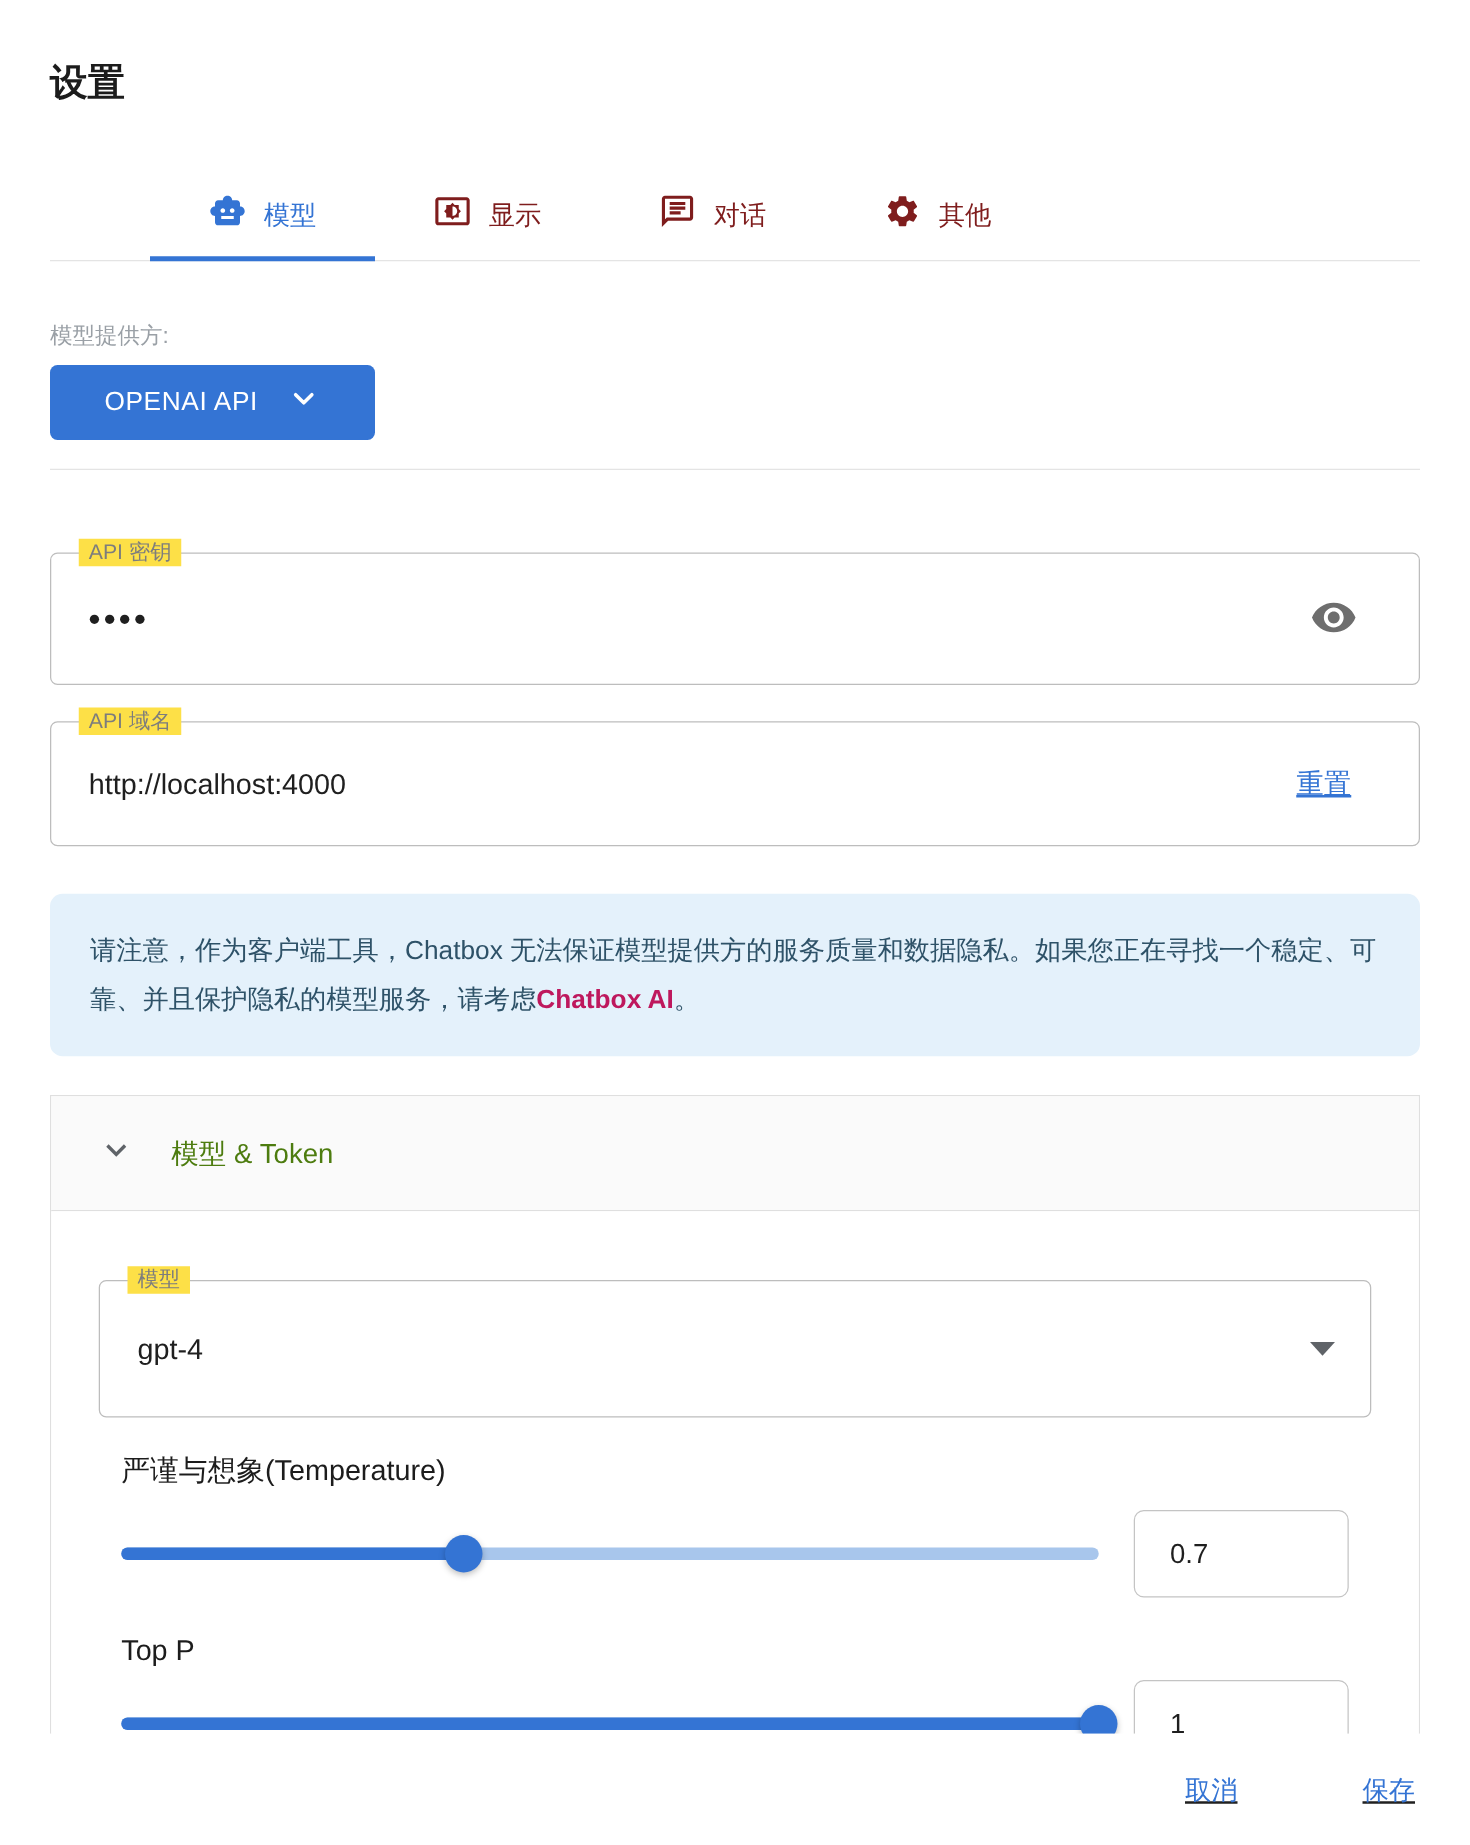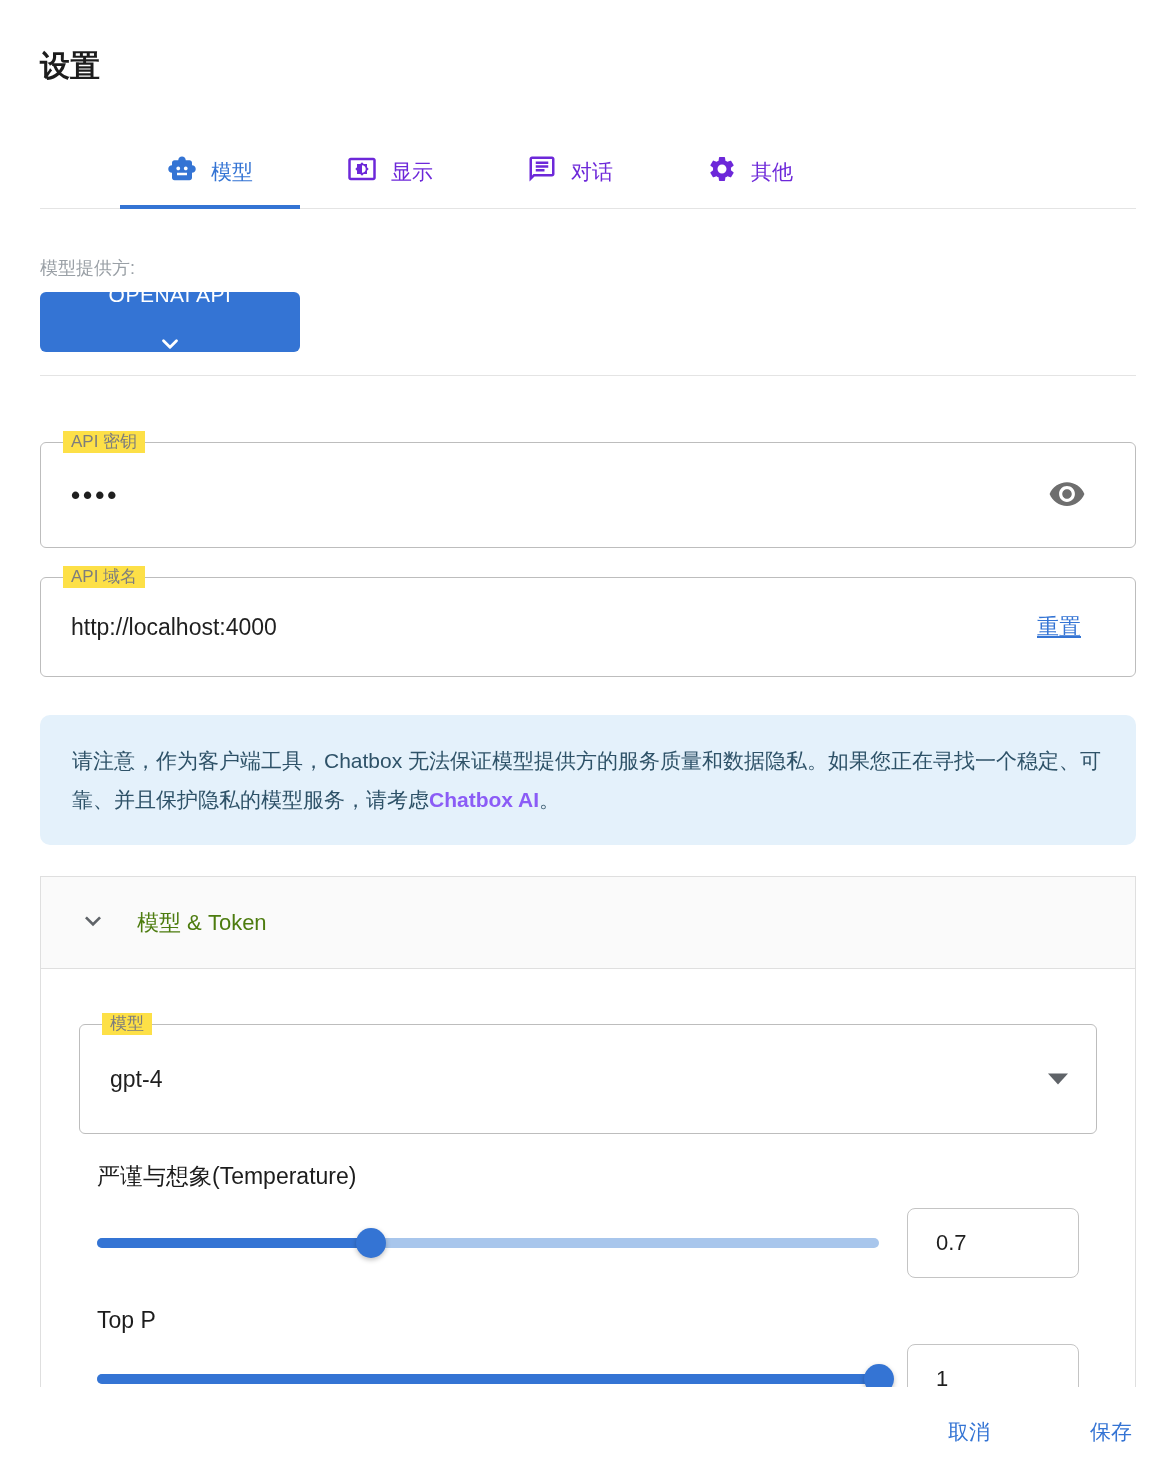--- a/index.html
+++ b/index.html
@@ -10,32 +10,32 @@
     color: #212121; position: relative; overflow: hidden;
   }
   .scroll-area { height: 1387px; overflow: hidden; padding: 0 40px; position: relative; }
 
   .page-title { padding-top: 46px; font-size: 30px; font-weight: 600; color: #1c1c1c; height: 75px; }
 
   .tabs-bar { margin-top: 60px; border-bottom: 1px solid #e4e4e4; }
   .tabs { display: flex; margin-left: 80px; }
   .tab {
     width: 180px; height: 73px; display: flex; align-items: center; justify-content: center;
-    gap: 14px; font-size: 21px; font-weight: 500; color: #6d28d9; cursor: pointer; position: relative;
+    gap: 14px; font-size: 21px; font-weight: 500; color: #7f1d1d; cursor: pointer; position: relative;
   }
   .tab svg { width: 30px; height: 30px; fill: currentColor; }
   .tab.active { color: #3474d4; }
   .tab.active::after { content: ""; position: absolute; left: 0; right: 0; bottom: -1px; height: 4px; background: #3474d4; }
 
   .provider-label { margin-top: 47px; font-size: 18px; color: #9aa0a6; }
   .provider-btn {
     margin-top: 12px; height: 60px; min-width: 260px; padding: 0 34px;
     display: inline-flex; align-items: center; justify-content: center; gap: 24px;
     background: #3474d4; color: #ffffff; border: none; border-radius: 6px;
-    font-size: 21px; font-family: inherit; letter-spacing: 0.5px; cursor: pointer; flex-direction: column;
+    font-size: 21px; font-family: inherit; letter-spacing: 0.5px; cursor: pointer;
   }
   .provider-btn svg { width: 26px; height: 26px; stroke: #ffffff; fill: none; stroke-width: 2.6; stroke-linecap: round; stroke-linejoin: round; }
   .divider2 { margin-top: 23px; border-bottom: 1px solid #e4e4e4; }
 
   .field { position: relative; border: 1px solid #bdbdbd; border-radius: 6px; background: #fff; }
   .field-label {
     position: absolute; top: -12px; left: 22px; background: #fde047; padding: 0 8px;
     font-size: 17px; color: #7d7d7d; line-height: 22px;
   }
   .field-value { display: flex; align-items: center; height: 100%; padding-left: 30px; font-size: 23px; color: #1f1f1f; }
@@ -50,21 +50,21 @@
   .icon-btn svg { width: 38px; height: 38px; fill: currentColor; }
   .reset-link {
     position: absolute; right: 54px; top: 50%; transform: translateY(-50%);
     font-size: 22px; color: #3474d4; text-decoration: underline; cursor: pointer;
   }
 
   .notice {
     margin-top: 38px; background: #e4f1fb; border-radius: 10px;
     padding: 26px 32px; font-size: 21px; line-height: 39px; color: #2e5268;
   }
-  .notice b { color: #8b5cf6; }
+  .notice b { color: #be185d; }
 
   .accordion { margin-top: 31px; border: 1px solid #dfdfdf; border-bottom: none; }
   .acc-header {
     height: 92px; background: #fafafa; border-bottom: 1px solid #dfdfdf;
     display: flex; align-items: center; padding-left: 36px; gap: 28px; cursor: pointer;
   }
   .acc-header svg { width: 32px; height: 32px; fill: #5f6368; }
   .acc-title { font-size: 22px; color: #4d7c0f; }
   .acc-content { padding: 55px 38px 80px 38px; background: #ffffff; }
 
@@ -88,21 +88,21 @@
     width: 30px; height: 30px; border-radius: 50%; background: #3474d4;
     box-shadow: 0 2px 5px rgba(0,0,0,0.25);
   }
   .value-box {
     margin-left: 28px; width: 172px; height: 70px; border: 1px solid #c4c4c4; border-radius: 8px;
     display: flex; align-items: center; padding-left: 28px; font-size: 22px; color: #1f1f1f; background: #fff;
   }
 
   .footer {
     position: absolute; left: 0; right: 0; top: 1387px; bottom: 0; background: #ffffff;
-    display: flex; align-items: center; justify-content: flex-end; gap: 100px; padding-right: 44px;
+    display: flex; align-items: center; justify-content: flex-end; gap: 100px; padding-right: 44px; text-decoration: underline;
   }
   .text-btn { border: none; background: transparent; color: #3474d4; font-size: 21px; font-weight: 500; font-family: inherit; cursor: pointer; }
 </style>
 </head>
 <body>
 
 <div class="scroll-area">
 
   <div class="page-title">设置</div>
 

